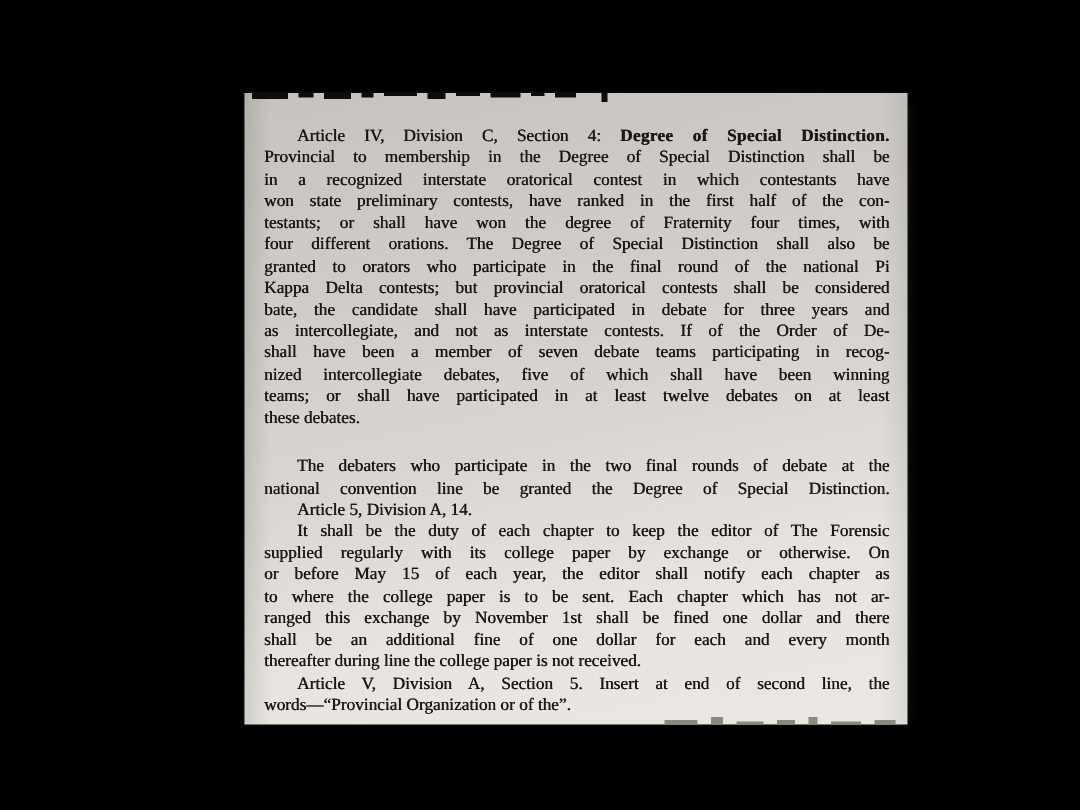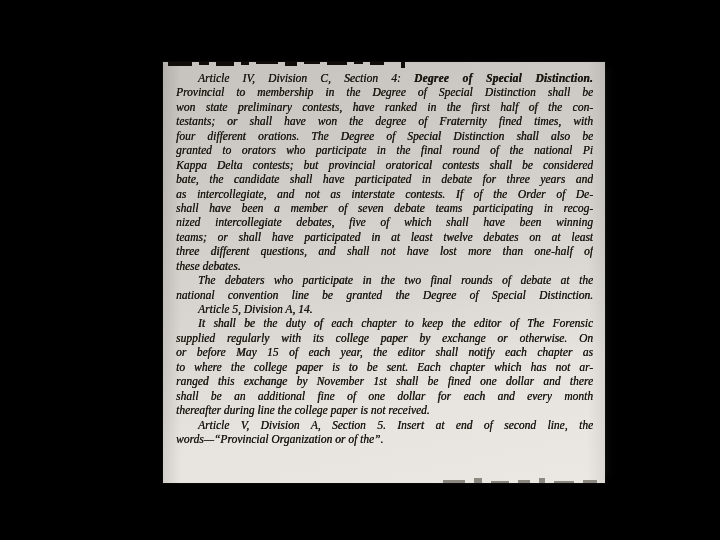--- a/index.html
+++ b/index.html
@@ -14,36 +14,36 @@
     position: absolute;
     left: 163px; top: 62px;
     width: 442px; height: 421px;
     background:
       linear-gradient(90deg, rgba(0,0,0,0.10) 0%, rgba(0,0,0,0) 4%, rgba(0,0,0,0) 96%, rgba(0,0,0,0.07) 100%),
       linear-gradient(168deg, #c6c3be 0%, #d0cdc8 30%, #dad7d2 55%, #e7e4df 76%, #ebe8e3 100%);
     box-shadow: 6px 0 10px -5px rgba(255,255,255,0.07), 0 0 0 1px rgba(255,255,255,0.03);
   }
   .page-text {
     position: absolute;
-    left: 13px; right: 12px; top: 9px; font-style: italic;
+    left: 13px; right: 12px; top: 22px;
   }
   .line {
     font-size: 11.5px;
     line-height: 14.45px;
     height: 14.45px;
     overflow: hidden;
     color: #1d1913;
     text-align: justify;
     text-align-last: justify;
     text-shadow: 0.3px 0 0 currentColor;
     white-space: normal;
   }
   .line.flush { text-align-last: left; }
   .line.indent { text-indent: 22px; }
-  .line.gap { margin-top: 0; }
+  .line.gap { margin-top: 18px; }
   .line b { font-weight: bold; letter-spacing: 0.2px; }
 
   
   .top-crop {
     position: absolute;
     top: 0; left: 5px;
     height: 6px; width: 300px;
     display: flex; align-items: flex-start;
   }
   .top-crop span { display: block; background: #0f0c09; height: 3px; margin-right: 7px; flex: none; }
@@ -91,31 +91,31 @@
       <span></span>
       <span></span>
       <span></span>
       <span></span>
       <span></span>
     </div>
 
     <div class="page-text">
         <div class="line indent"><span>Article IV, Division C, Section 4:</span> <b>Degree of Special Distinction.</b></div>
         <div class="line"><span>Provincial to membership in the Degree of Special Distinction shall be</span></div>
+        <div class="line"><span>in a recognized interstate oratorical contest in which contestants have</span></div>
         <div class="line"><span>won state preliminary contests, have ranked in the first half of the con-</span></div>
-        <div class="line"><span>testants; or shall have won the degree of Fraternity fined times, with</span></div>
+        <div class="line"><span>testants; or shall have won the degree of Fraternity four times, with</span></div>
         <div class="line"><span>four different orations.  The Degree of Special Distinction shall also be</span></div>
         <div class="line"><span>granted to orators who participate in the final round of the national Pi</span></div>
         <div class="line"><span>Kappa Delta contests; but provincial oratorical contests shall be considered</span></div>
         <div class="line"><span>bate, the candidate shall have participated in debate for three years and</span></div>
         <div class="line"><span>as intercollegiate, and not as interstate contests.  If of the Order of De-</span></div>
         <div class="line"><span>shall have been a member of seven debate teams participating in recog-</span></div>
         <div class="line"><span>nized intercollegiate debates, five of which shall have been winning</span></div>
         <div class="line"><span>teams; or shall have participated in at least twelve debates on at least</span></div>
-        <div class="line"><span>three different questions, and shall not have lost more than one-half of</span></div>
         <div class="line flush"><span>these debates.</span></div>
         <div class="line indent gap"><span>The debaters who participate in the two final rounds of debate at the</span></div>
         <div class="line"><span>national convention line be granted the Degree of Special Distinction.</span></div>
         <div class="line indent flush"><span>Article 5, Division A, 14.</span></div>
         <div class="line indent"><span>It shall be the duty of each chapter to keep the editor of The Forensic</span></div>
         <div class="line"><span>supplied regularly with its college paper by exchange or otherwise.  On</span></div>
         <div class="line"><span>or before May 15 of each year, the editor shall notify each chapter as</span></div>
         <div class="line"><span>to where the college paper is to be sent.  Each chapter which has not ar-</span></div>
         <div class="line"><span>ranged this exchange by November 1st shall be fined one dollar and there</span></div>
         <div class="line"><span>shall be an additional fine of one dollar for each and every month</span></div>

